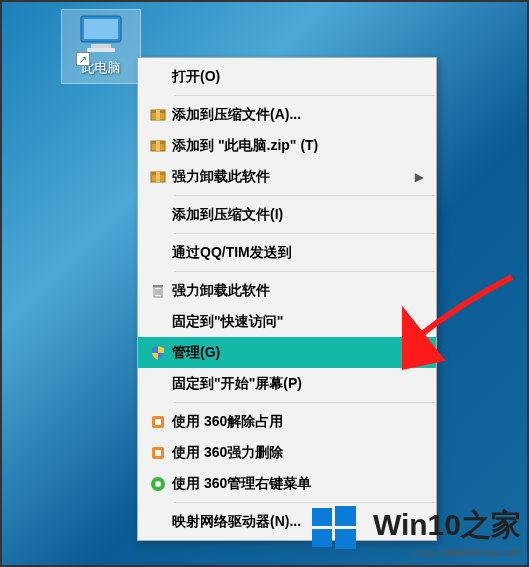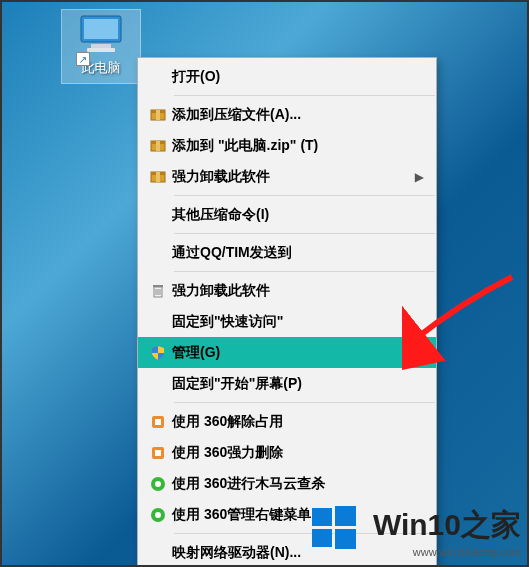--- a/index.html
+++ b/index.html
@@ -123,21 +123,21 @@
         </svg>
     </span>
     <span class="txt">强力卸载此软件</span>
     <span class="submenu-arrow">▶</span>
   </div>
 
   <div class="sep"></div>
 
   <div class="ctx-item">
     <span class="ico-slot"></span>
-    <span class="txt">其他压缩命令(I)</span>
+    <span class="txt">添加到压缩文件(I)</span>
   </div>
 
   <div class="sep"></div>
 
   <div class="ctx-item">
     <span class="ico-slot"></span>
     <span class="txt">通过QQ/TIM发送到</span>
   </div>
 
   <div class="sep"></div>
@@ -191,29 +191,20 @@
   <div class="ctx-item">
     <span class="ico-slot">
       <svg class="w16" viewBox="0 0 16 16">
           <rect x="2" y="2" width="12" height="12" rx="2" fill="#f08a2c"></rect>
           <rect x="5" y="5" width="6" height="6" fill="#fff"></rect>
         </svg>
     </span>
     <span class="txt">使用 360强力删除</span>
   </div>
 
-  <div class="ctx-item">
-    <span class="ico-slot">
-      <svg class="w16" viewBox="0 0 16 16">
-          <circle cx="8" cy="8" r="7" fill="#35b836"></circle>
-          <circle cx="8" cy="8" r="3" fill="#fff"></circle>
-        </svg>
-    </span>
-    <span class="txt">使用 360进行木马云查杀</span>
-  </div>
 
   <div class="ctx-item">
     <span class="ico-slot">
       <svg class="w16" viewBox="0 0 16 16">
           <circle cx="8" cy="8" r="7" fill="#35b836"></circle>
           <circle cx="8" cy="8" r="3" fill="#fff"></circle>
         </svg>
     </span>
     <span class="txt">使用 360管理右键菜单</span>
   </div>

